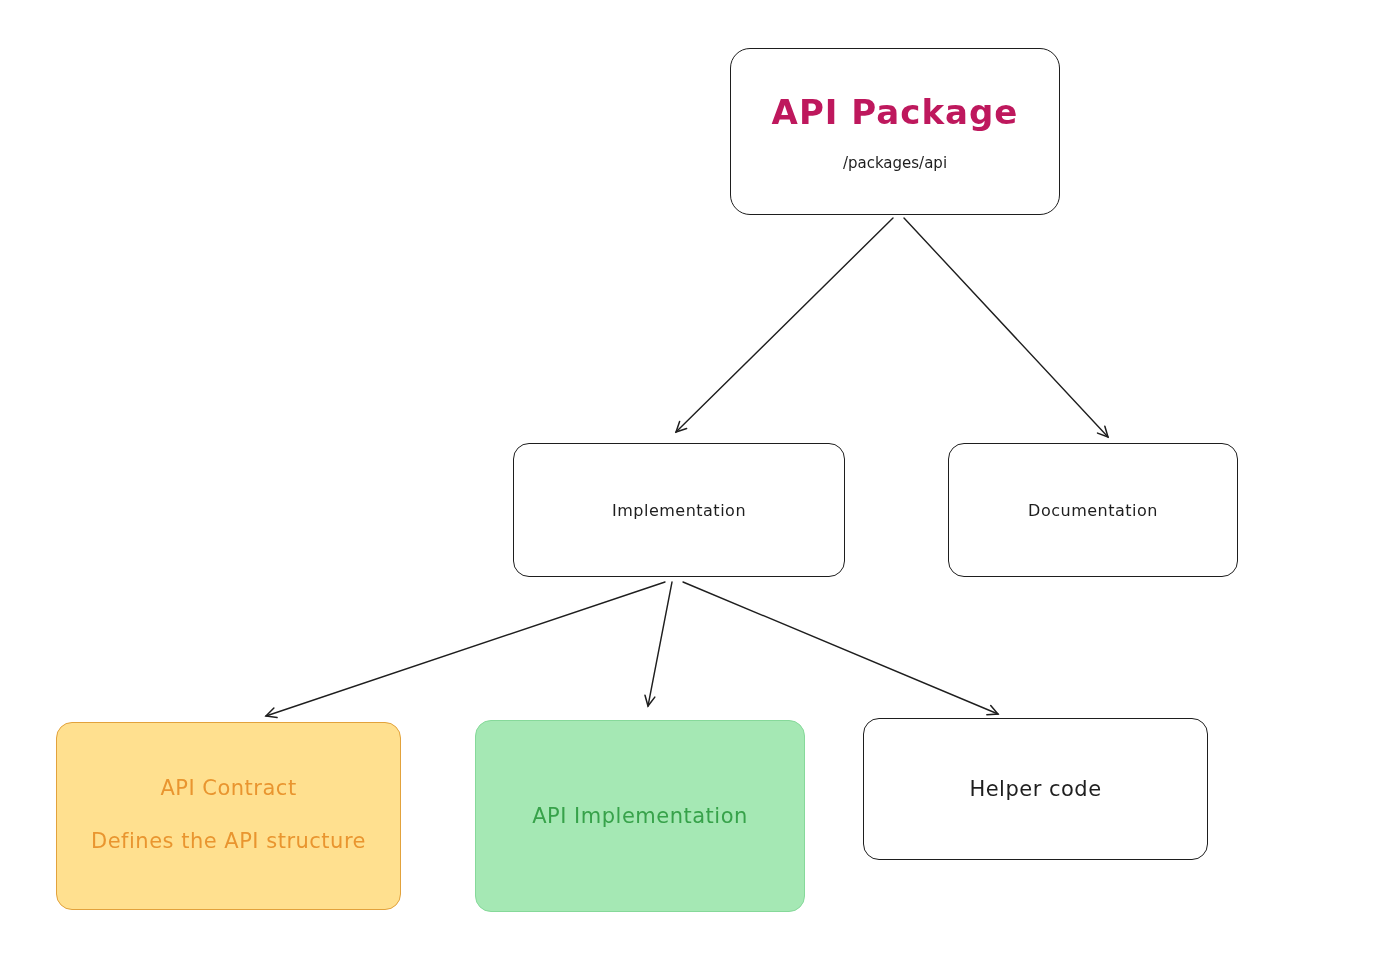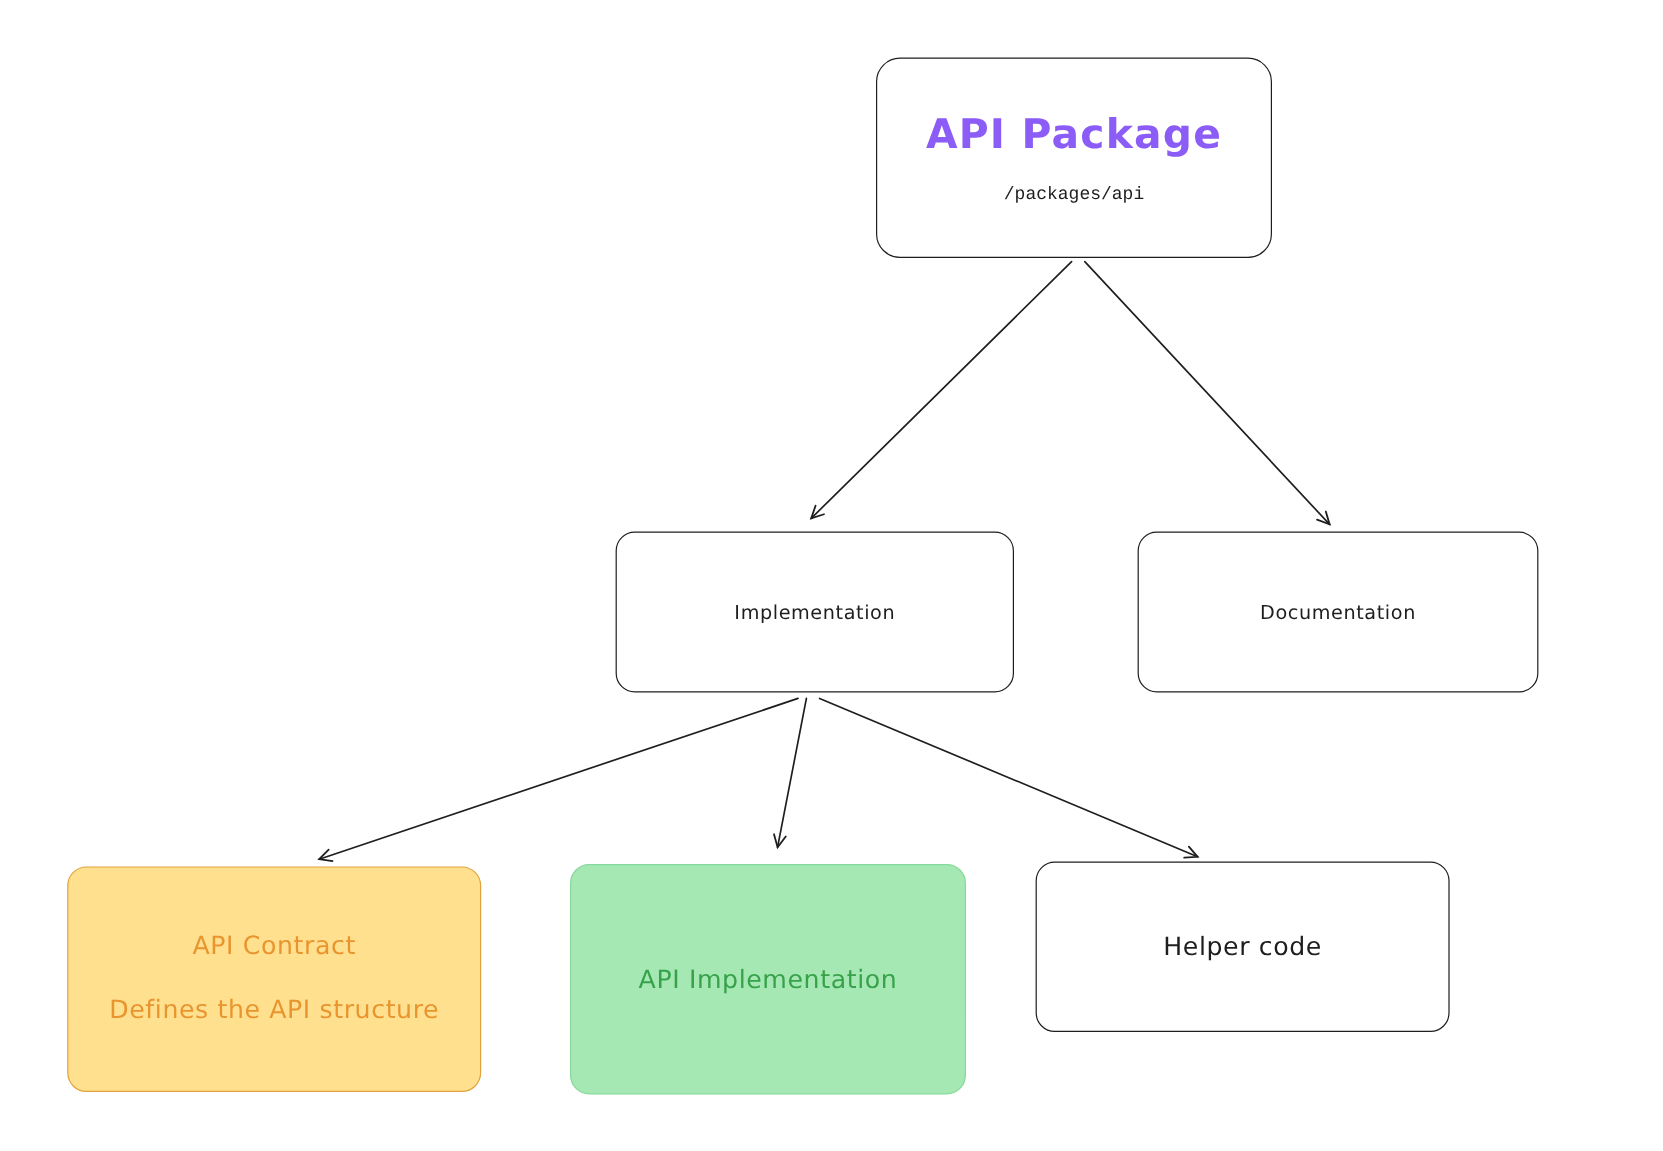--- a/index.html
+++ b/index.html
@@ -40,32 +40,31 @@
     justify-content: center;
     text-align: center;
   }
 
   
   .node-root { left: 730px; top: 48px; width: 330px; height: 167px; border-radius: 20px; }
   .root-title {
     font-size: 34px;
     font-weight: 700;
     letter-spacing: 1px;
-    color: #8b5cf6;
+    color: #be185d;
   }
   .root-subtitle {
     font-size: 15px;
     margin-top: 22px;
     color: #1e1e1e;
-    font-family: Liberation Mono, monospace;
   }
 
   
   .node-impl { left: 513px; top: 443px; width: 332px; height: 134px; }
-  .node-doc  { left: 948px; top: 443px; width: 334px; height: 134px; }
+  .node-doc  { left: 948px; top: 443px; width: 290px; height: 134px; }
   .l2-label { font-size: 16px; color: #1e1e1e; letter-spacing: 0.5px; }
 
   
   .node-contract { left: 56px;  top: 722px; width: 345px; height: 188px; }
   .node-apiimpl  { left: 475px; top: 720px; width: 330px; height: 192px; }
   .node-helper   { left: 863px; top: 718px; width: 345px; height: 142px; }
 
   .l3-title {
     font-size: 21px;
     letter-spacing: 0.5px;

